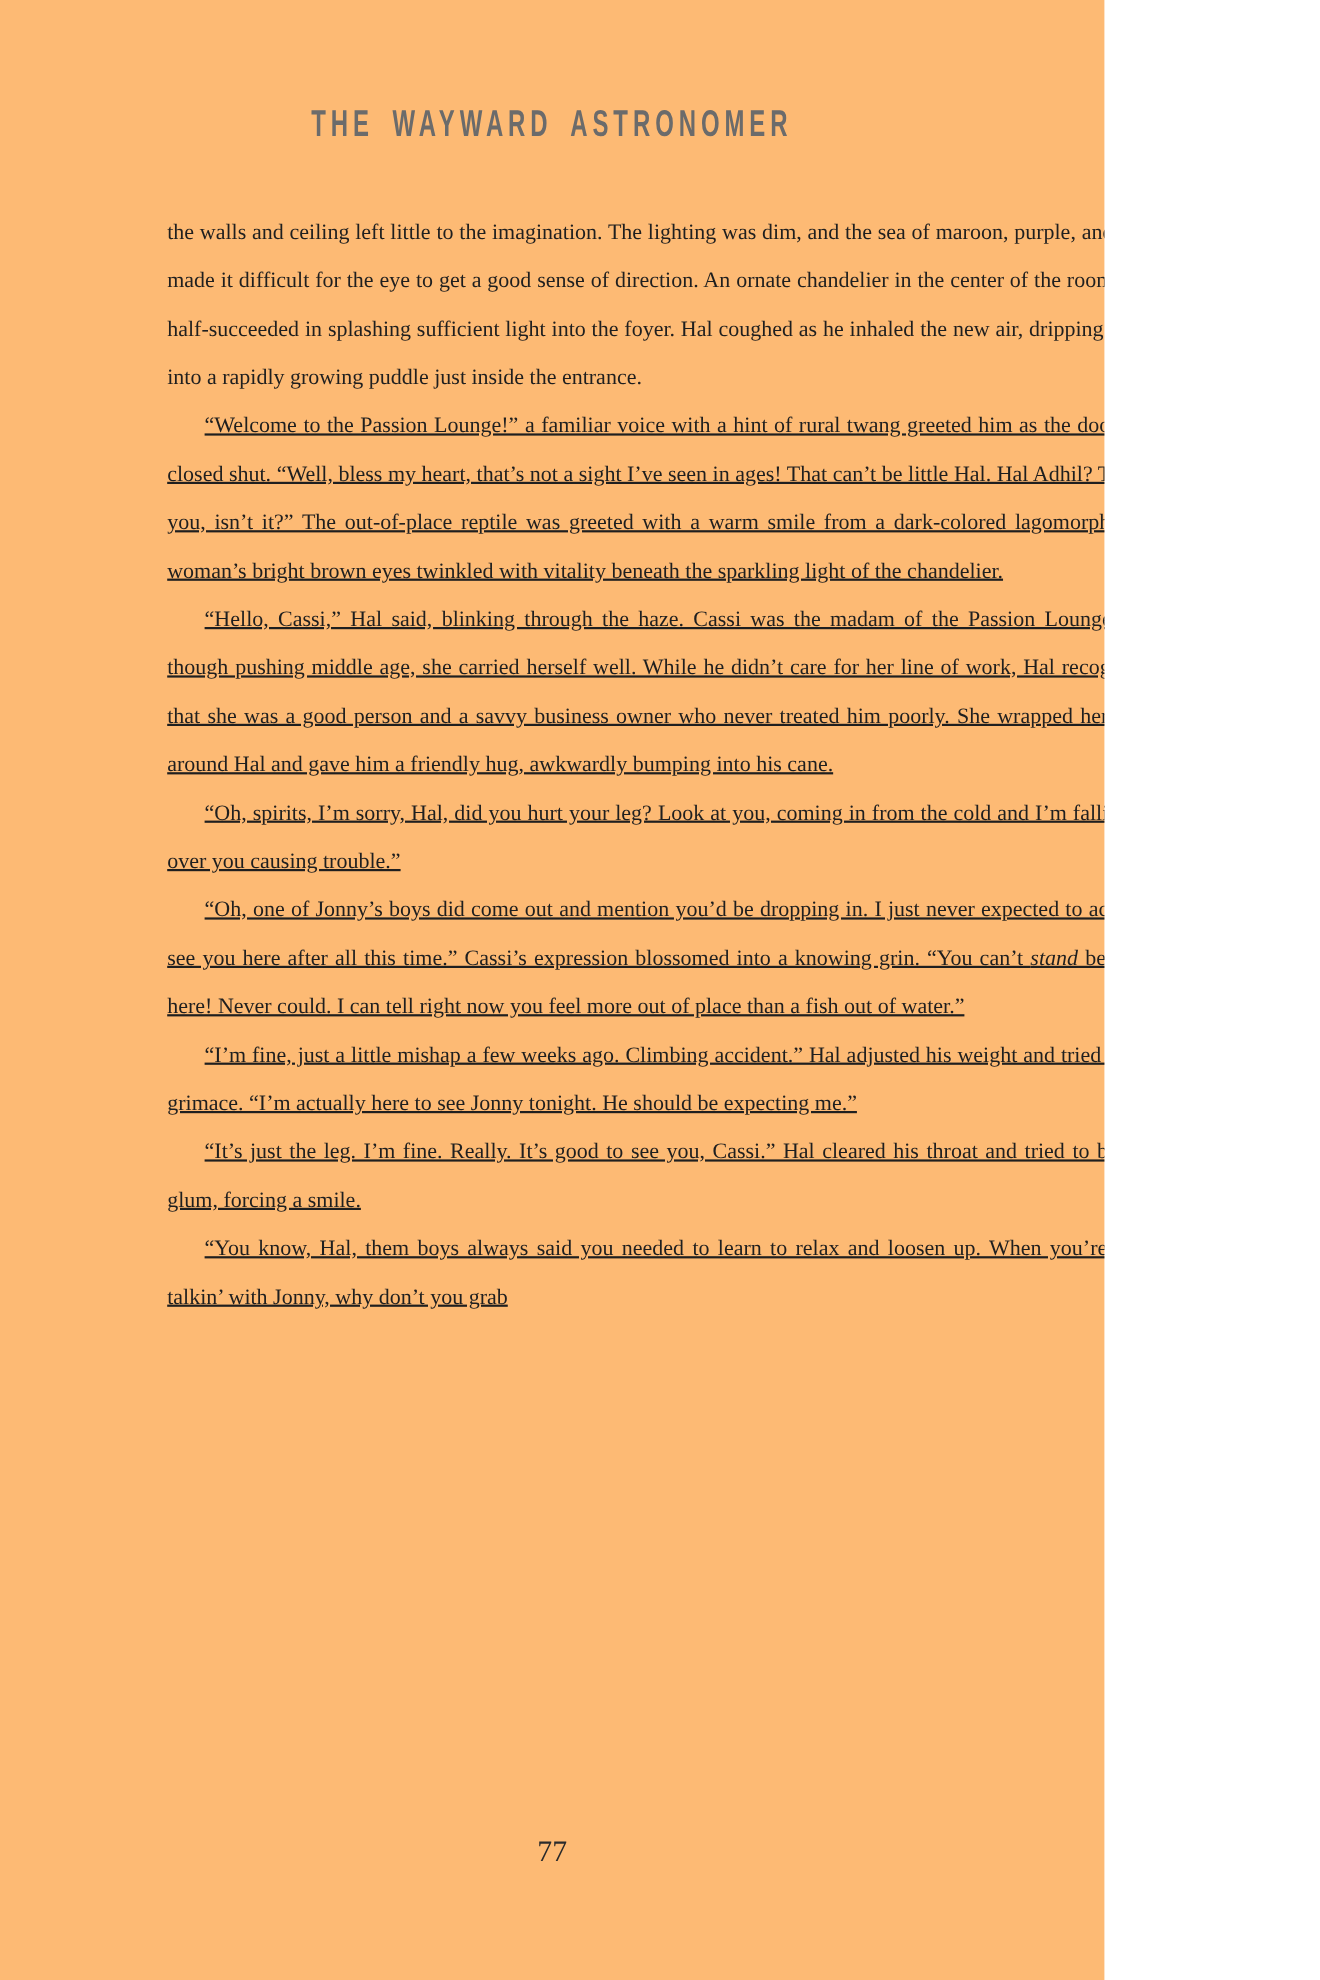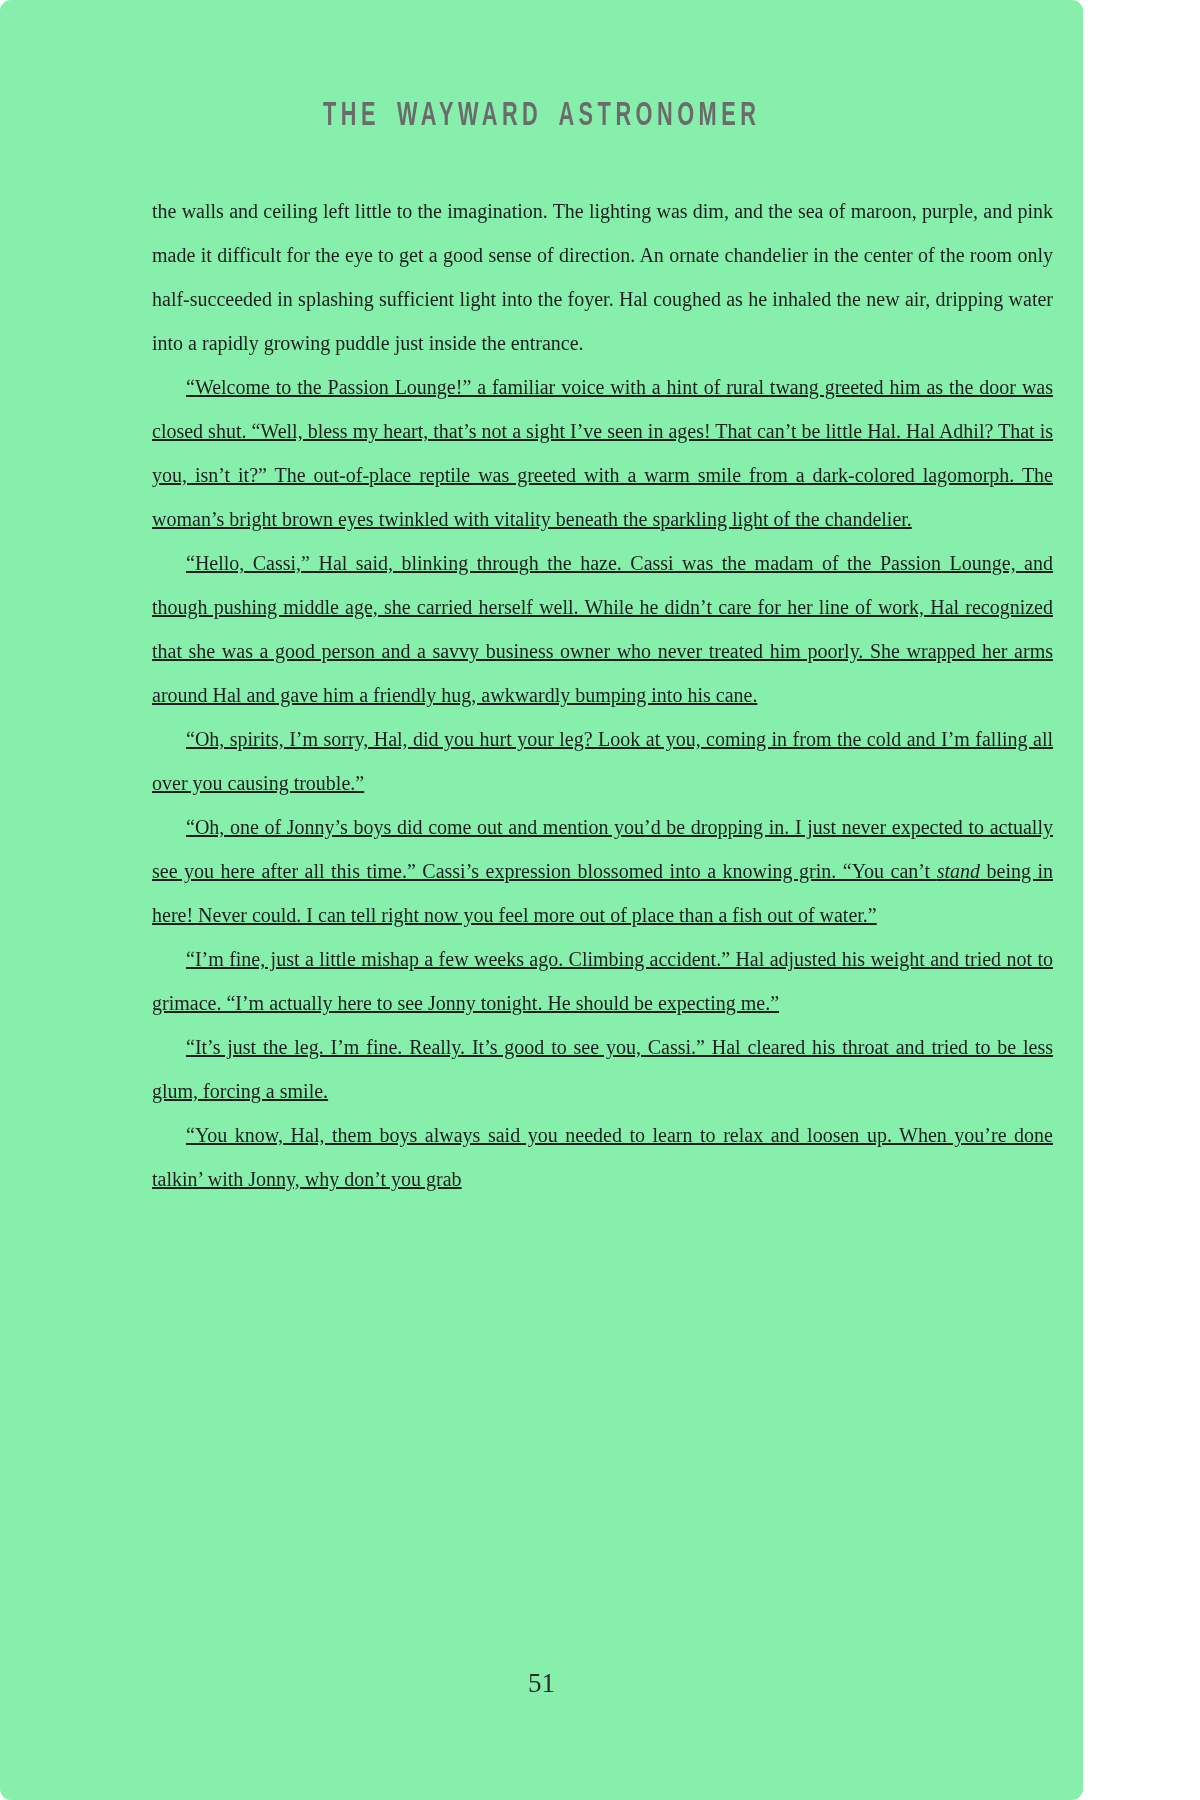--- a/index.html
+++ b/index.html
@@ -2,27 +2,26 @@
 <html><head>
 <meta charset="utf-8">
 <style>
   html, body {
     margin: 0;
     padding: 0;
     background: #ffffff;
   }
   .book-page {
     position: relative;
-    width: 1083px;
+    width: 1004px;
     height: 1800px;
-    background: #86efac;
+    background: #fdba74;
     overflow: hidden;
     font-family: "Liberation Serif", serif;
     color: #1f1f1f;
-    border-radius: 11px;
   }
   .running-header {
     position: absolute;
     top: 94px;
     left: 0;
     right: 0;
     text-align: center;
   }
   .running-header .header-text {
     display: inline-block;
@@ -81,15 +80,15 @@
       <p class="para"><span>the walls and ceiling left little to the imagination. The lighting was dim, and the sea of maroon, purple, and pink made it difficult for the eye to get a good sense of direction. An ornate chandelier in the center of the room only half-succeeded in splashing sufficient light into the foyer. Hal coughed as he inhaled the new air, dripping water into a rapidly growing puddle just inside the entrance.</span></p>
       <p class="para indent"><span>“Welcome to the Passion Lounge!” a familiar voice with a hint of rural twang greeted him as the door was closed shut. “Well, bless my heart, that’s not a sight I’ve seen in ages! That can’t be little Hal. Hal Adhil? That is you, isn’t it?” The out-of-place reptile was greeted with a warm smile from a dark-colored lagomorph. The woman’s bright brown eyes twinkled with vitality beneath the sparkling light of the chandelier.</span></p>
       <p class="para indent"><span>“Hello, Cassi,” Hal said, blinking through the haze. Cassi was the madam of the Passion Lounge, and though pushing middle age, she carried herself well. While he didn’t care for her line of work, Hal recognized that she was a good person and a savvy business owner who never treated him poorly. She wrapped her arms around Hal and gave him a friendly hug, awkwardly bumping into his cane.</span></p>
       <p class="para indent"><span>“Oh, spirits, I’m sorry, Hal, did you hurt your leg? Look at you, coming in from the cold and I’m falling all over you causing trouble.”</span></p>
       <p class="para indent"><span>“Oh, one of Jonny’s boys did come out and mention you’d be dropping in. I just never expected to actually see you here after all this time.” Cassi’s expression blossomed into a knowing grin. “You can’t </span><em>stand</em><span> being in here! Never could. I can tell right now you feel more out of place than a fish out of water.”</span></p>
       <p class="para indent"><span>“I’m fine, just a little mishap a few weeks ago. Climbing accident.” Hal adjusted his weight and tried not to grimace. “I’m actually here to see Jonny tonight. He should be expecting me.”</span></p>
       <p class="para indent"><span>“It’s just the leg. I’m fine. Really. It’s good to see you, Cassi.” Hal cleared his throat and tried to be less glum, forcing a smile.</span></p>
       <p class="para indent"><span>“You know, Hal, them boys always said you needed to learn to relax and loosen up. When you’re done talkin’ with Jonny, why don’t you grab</span></p>
     </div>
 
-  <div class="page-number">51</div>
+  <div class="page-number">77</div>
 
 </div>
 
 </body></html>

